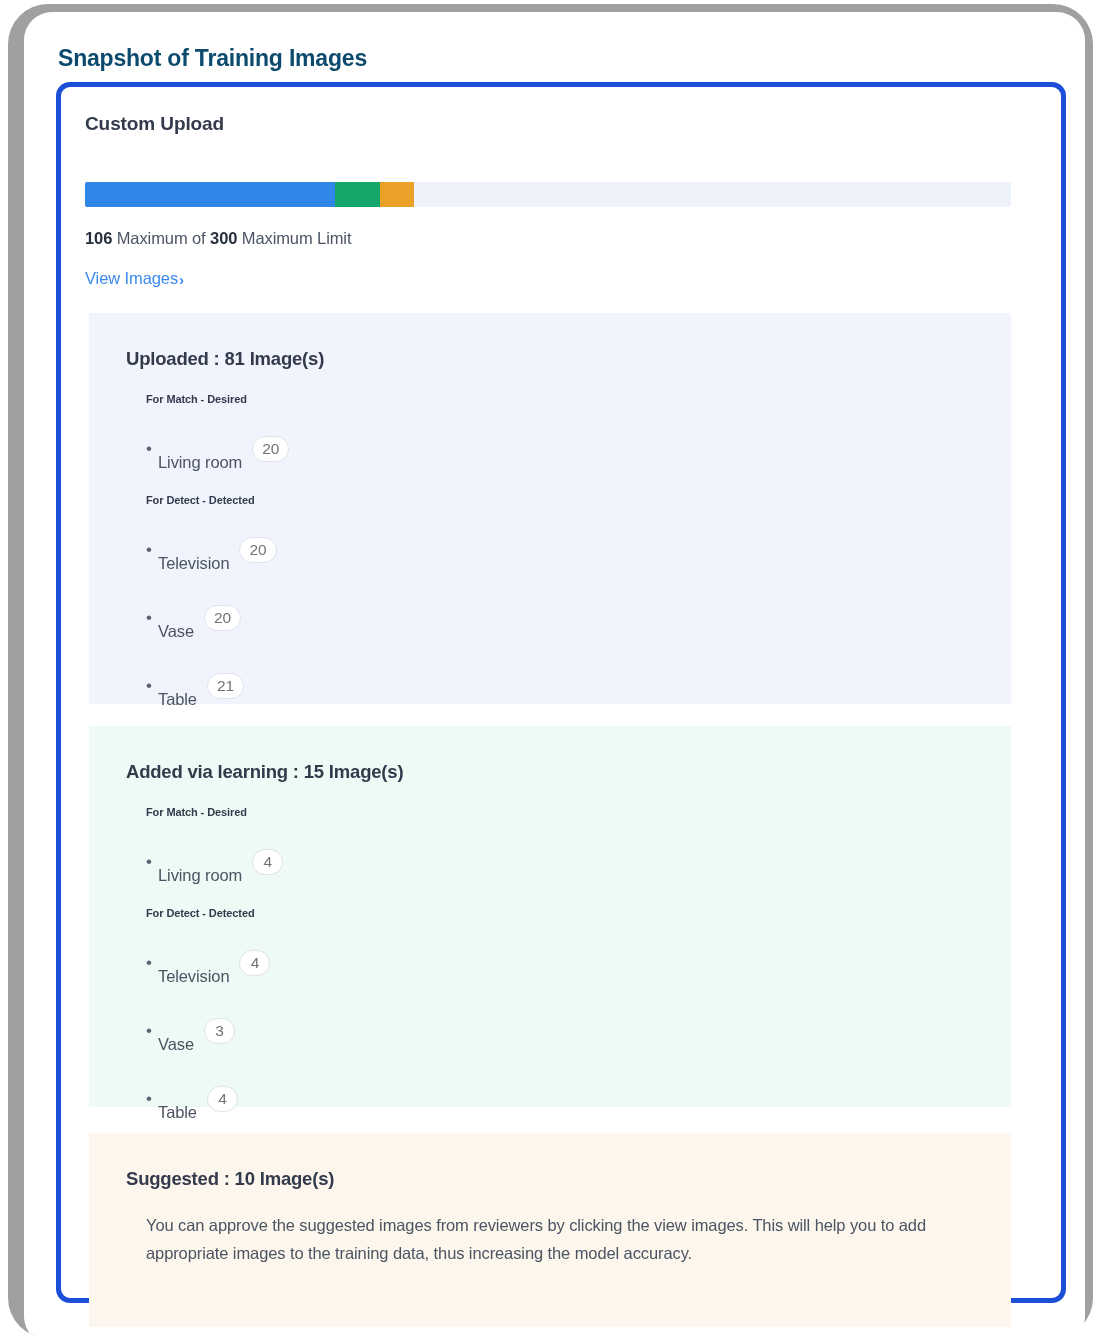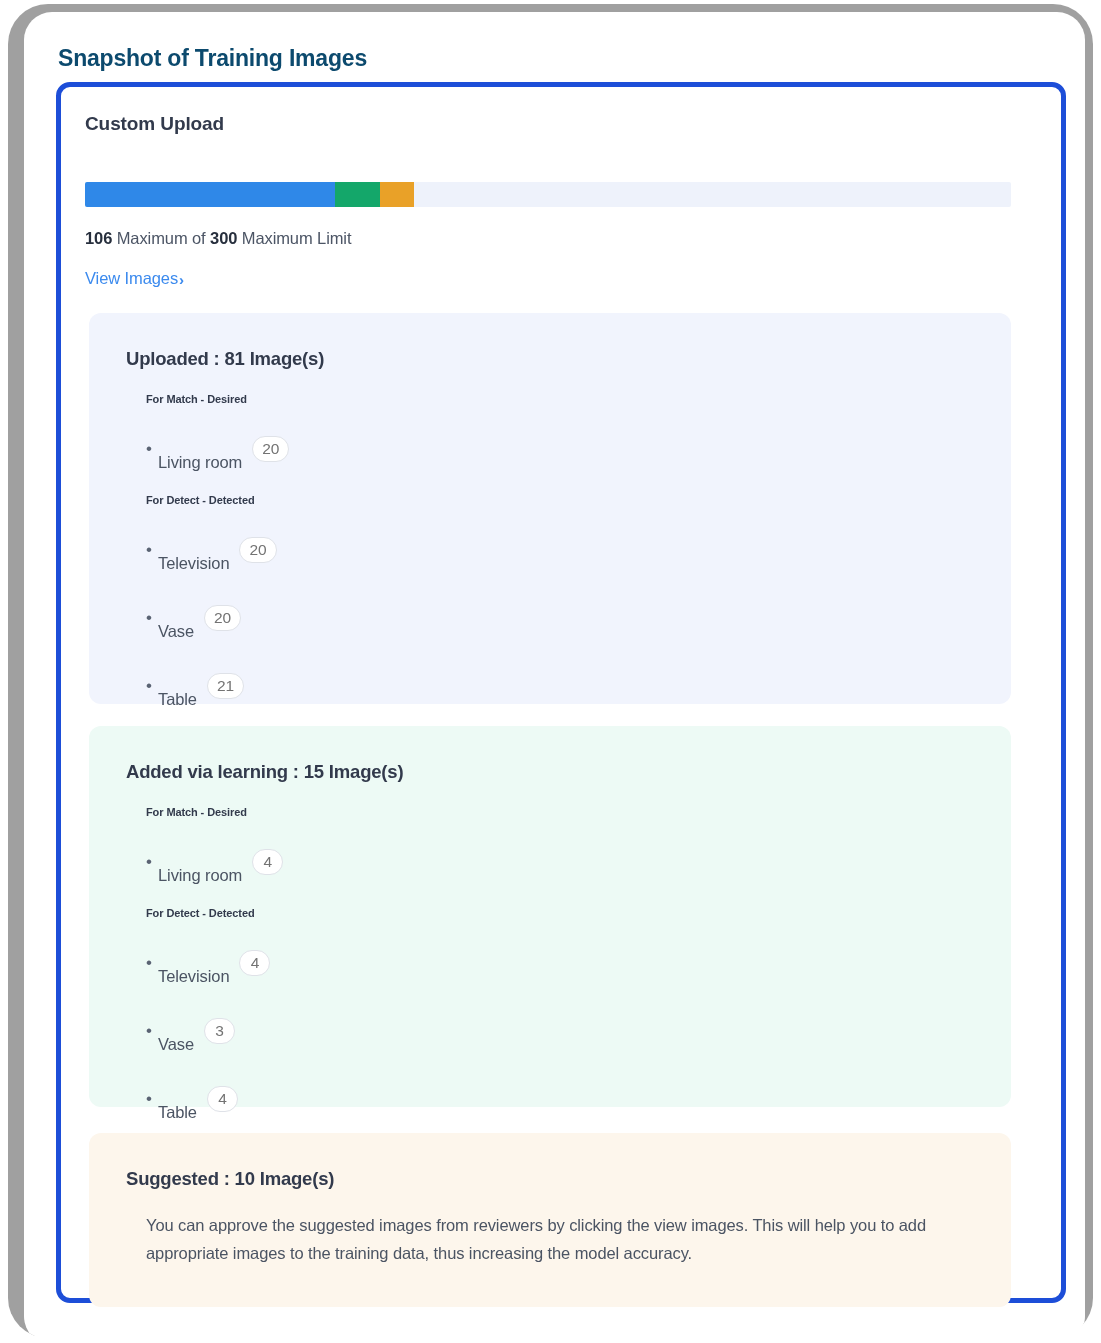--- a/index.html
+++ b/index.html
@@ -120,25 +120,25 @@
     font-size: 15px;
     line-height: 1;
     transform: translateY(0.5px);
   }
 
   
   .panel {
     position: absolute;
     left: 28px;
     width: 922px;
-    border-radius: 12px;
+    border-radius: 1px;
   }
   .panel.blue   { background: #f1f4fd; top: 226px; height: 391px; }
   .panel.green  { background: #edfaf5; top: 639px; height: 381px; }
-  .panel.orange { background: #fdf6ec; top: 1046px; height: 174px; }
+  .panel.orange { background: #fdf6ec; top: 1046px; height: 194px; }
 
   .panel-heading {
     position: absolute;
     left: 37px;
     top: 35px;
     font-size: 18.5px;
     font-weight: 700;
     color: #323a4c;
     letter-spacing: -0.2px;
   }

